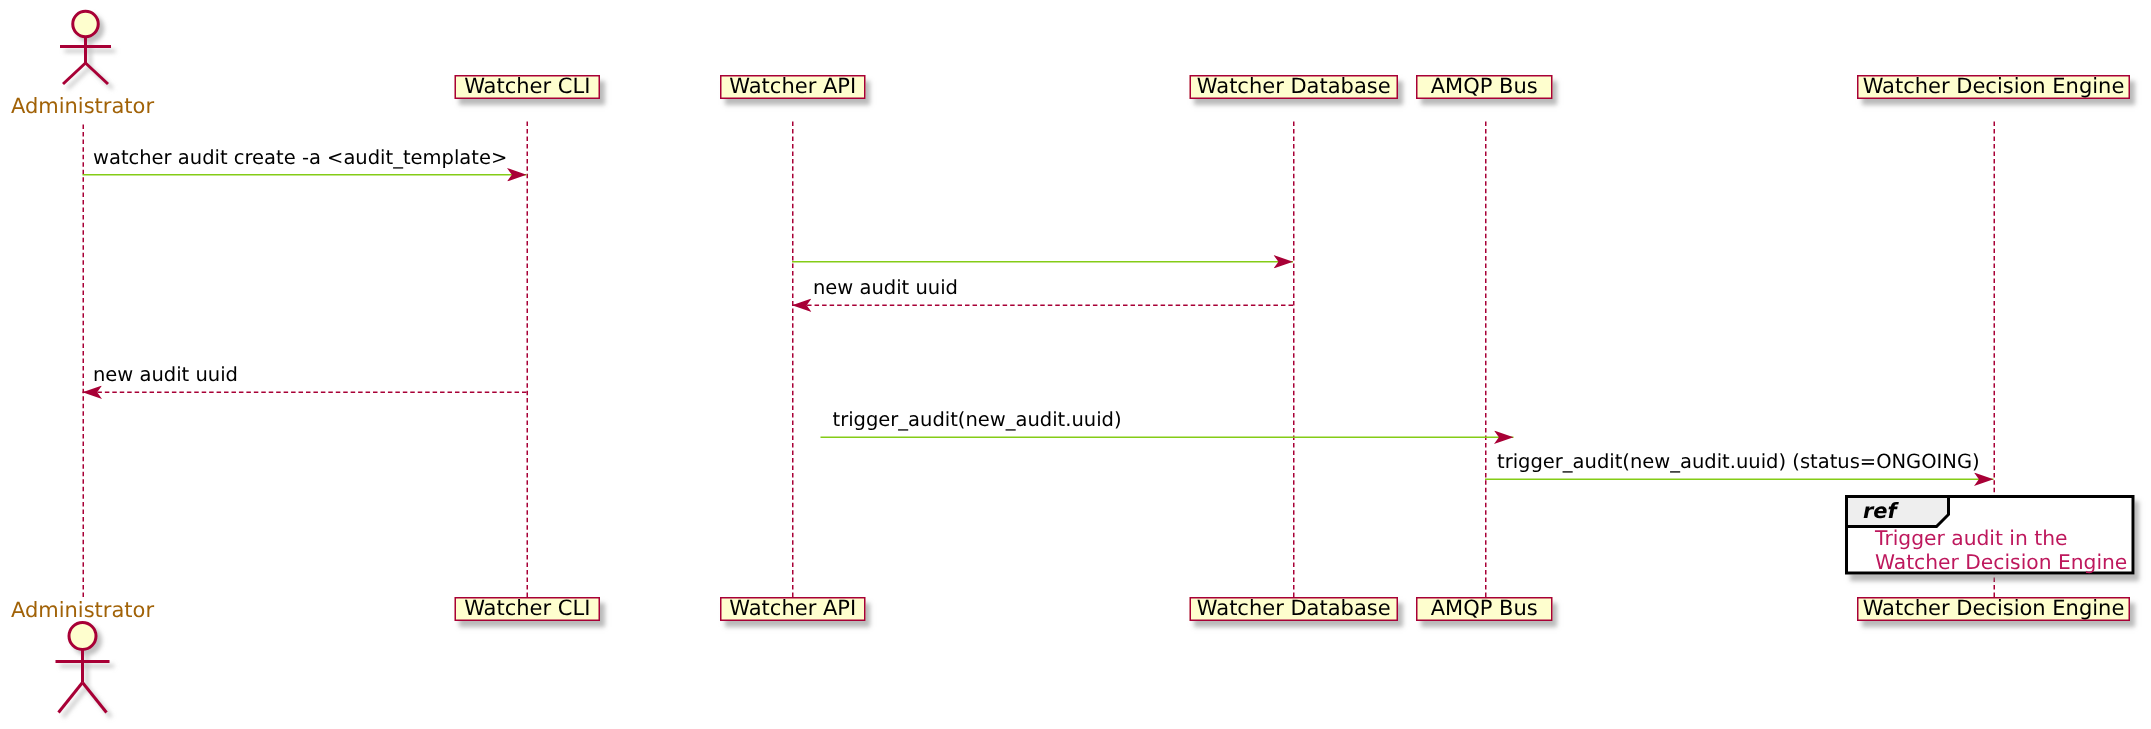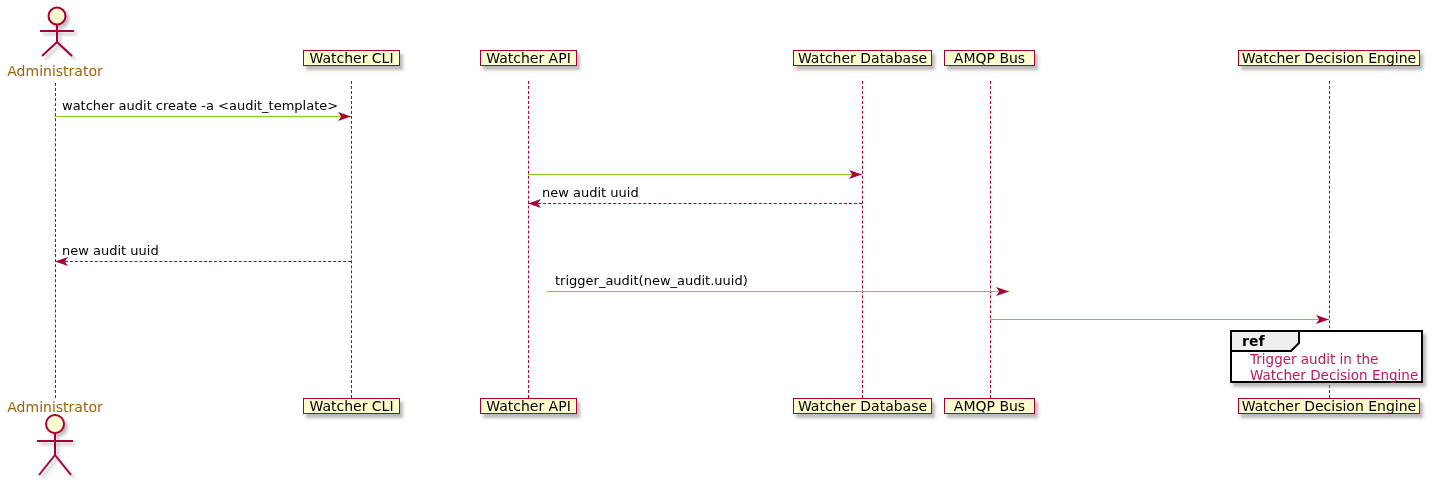--- a/index.html
+++ b/index.html
@@ -67,21 +67,21 @@
     left: 1230px; top: 330px;
     width: 193px; height: 53px;
     background: #ffffff;
     border: 2px solid #000;
     box-shadow: 3px 4px 3px rgba(130,130,130,0.55);
     z-index: 5;
   }
   .ref-tab { position: absolute; left: -2px; top: -2px; }
   .ref-tab-label {
     position: absolute; left: 10px; top: 1px;
-    font-weight: bold; font-size: 14px; color: #000;
+    font-weight: bold; font-size: 14px; color: #000; font-style: italic;
   }
   .ref-body {
     position: absolute; left: 18px; top: 20px;
     font-size: 13.5px; line-height: 15.5px; color: #be185d;
   }
 </style>
 </head>
 <body>
 
 <div id="canvas">
@@ -128,20 +128,21 @@
     <span class="lbl" style="left:7px;">new audit uuid</span>
     <span class="head head-left"></span>
   </div>
 
   <div class="msg solid" style="left:528px; top:271px; width:462px;margin-left:19px;">
     <span class="lbl" style="left:8px;">trigger_audit(new_audit.uuid)</span>
     <span class="head head-right"></span>
   </div>
 
   <div class="msg solid" style="left:990px; top:299px; width:339px;">
+    <span class="lbl" style="left:8px;">trigger_audit(new_audit.uuid) (status=ONGOING)</span>
     <span class="head head-right"></span>
   </div>
 
   <div class="refbox">
     <svg class="ref-tab" width="70" height="22" viewBox="0 0 70 22">
       <polygon points="1,1 69,1 69,13 61,21 1,21" fill="#EEEEEE" stroke="#000000" stroke-width="2"></polygon>
     </svg>
     <div class="ref-tab-label">ref</div>
     <div class="ref-body">
       <div>Trigger audit in the</div>

